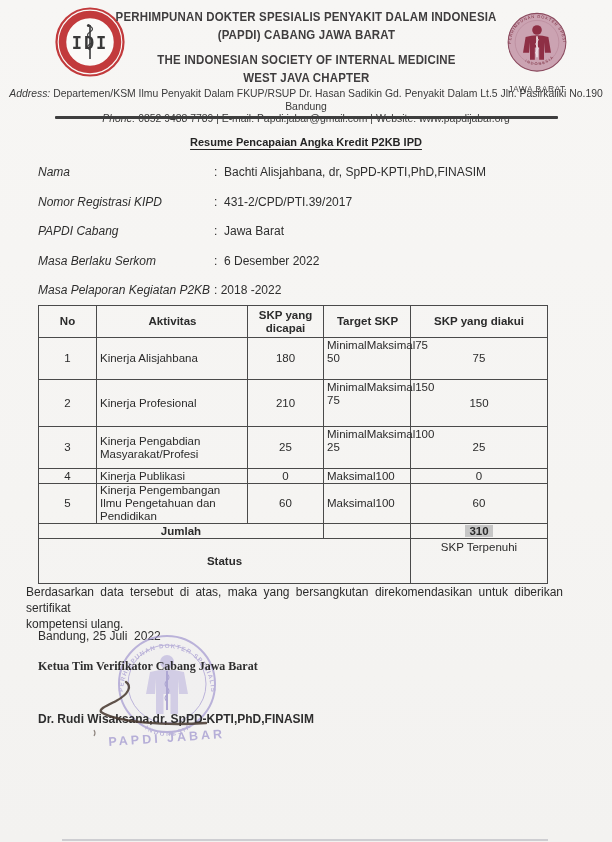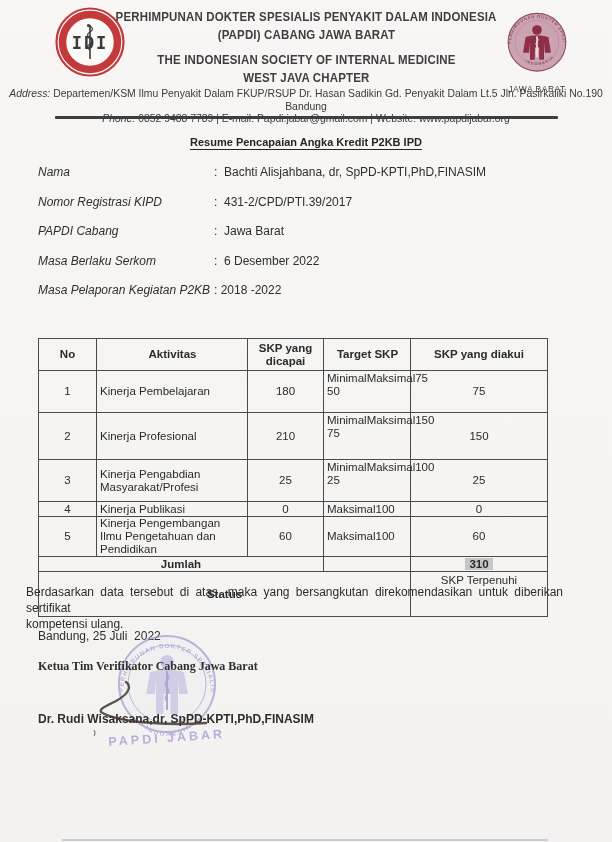--- a/index.html
+++ b/index.html
@@ -24,21 +24,21 @@
   .doc-title{position:absolute;left:0;right:0;top:136px;text-align:center;font-size:11px;font-weight:bold;color:#252525;
              text-decoration:underline;text-underline-offset:3px;}
   .fields{position:absolute;left:38px;top:166px;right:30px;display:flex;flex-direction:column;gap:16px;}
   .field-row{display:flex;font-size:12px;line-height:13.5px;}
   .field-label{width:176px;flex:0 0 176px;font-style:italic;}
   .field-value{white-space:pre;}
   
   .skp-table{position:absolute;left:38px;top:305px;border-collapse:collapse;table-layout:fixed;width:482px;
              font-size:11.5px;color:#2b2b2b;}
   .skp-table td,.skp-table th{border:1px solid #4a4a4a;padding:0 2px;vertical-align:middle;line-height:13px;}
-  .skp-table{border:1.6px solid #3f3f3f;margin-top:33px;}
+  .skp-table{border:1.6px solid #3f3f3f;}
   .skp-table th{font-weight:bold;text-align:center;}
   .c-no{width:53px;text-align:center;}
   .c-akt{width:145px;text-align:left;padding-left:3px !important;}
   .c-dic{width:71px;text-align:center;}
   .c-tgt{width:81px;text-align:left;padding-left:3px !important;}
   .c-dia{width:132px;text-align:center;}
   tr.h{height:32px;} tr.r1{height:42px;} tr.r2{height:47px;} tr.r3{height:42px;}
   tr.r4{height:15px;} tr.r5{height:31px;} tr.rj{height:15px;} tr.rs{height:45px;}
   .tg2{display:flex;justify-content:space-between;}
   .tg2.t1{height:40px;} .tg2.t2{height:45px;} .tg2.t3{height:40px;}
@@ -139,21 +139,21 @@
     <tbody>
         <tr class="h">
       <th class="c-no">No</th>
       <th class="c-akt" style="text-align:center;">Aktivitas</th>
       <th class="c-dic">SKP yang dicapai</th>
       <th class="c-tgt" style="text-align:center;">Target SKP</th>
       <th class="c-dia">SKP yang diakui</th>
     </tr>
     <tr class="r1">
       <td class="c-no">1</td>
-      <td class="c-akt">Kinerja Pembelajaran</td>
+      <td class="c-akt">Kinerja Alisjahbana</td>
       <td class="c-dic">180</td>
       <td class="c-tgt">
         <div class="tg2 t1">
               <span>Minimal 50</span>
               <span>Maksimal75</span>
             </div>
       </td>
       <td class="c-dia">75</td>
     </tr>
     <tr class="r2">

